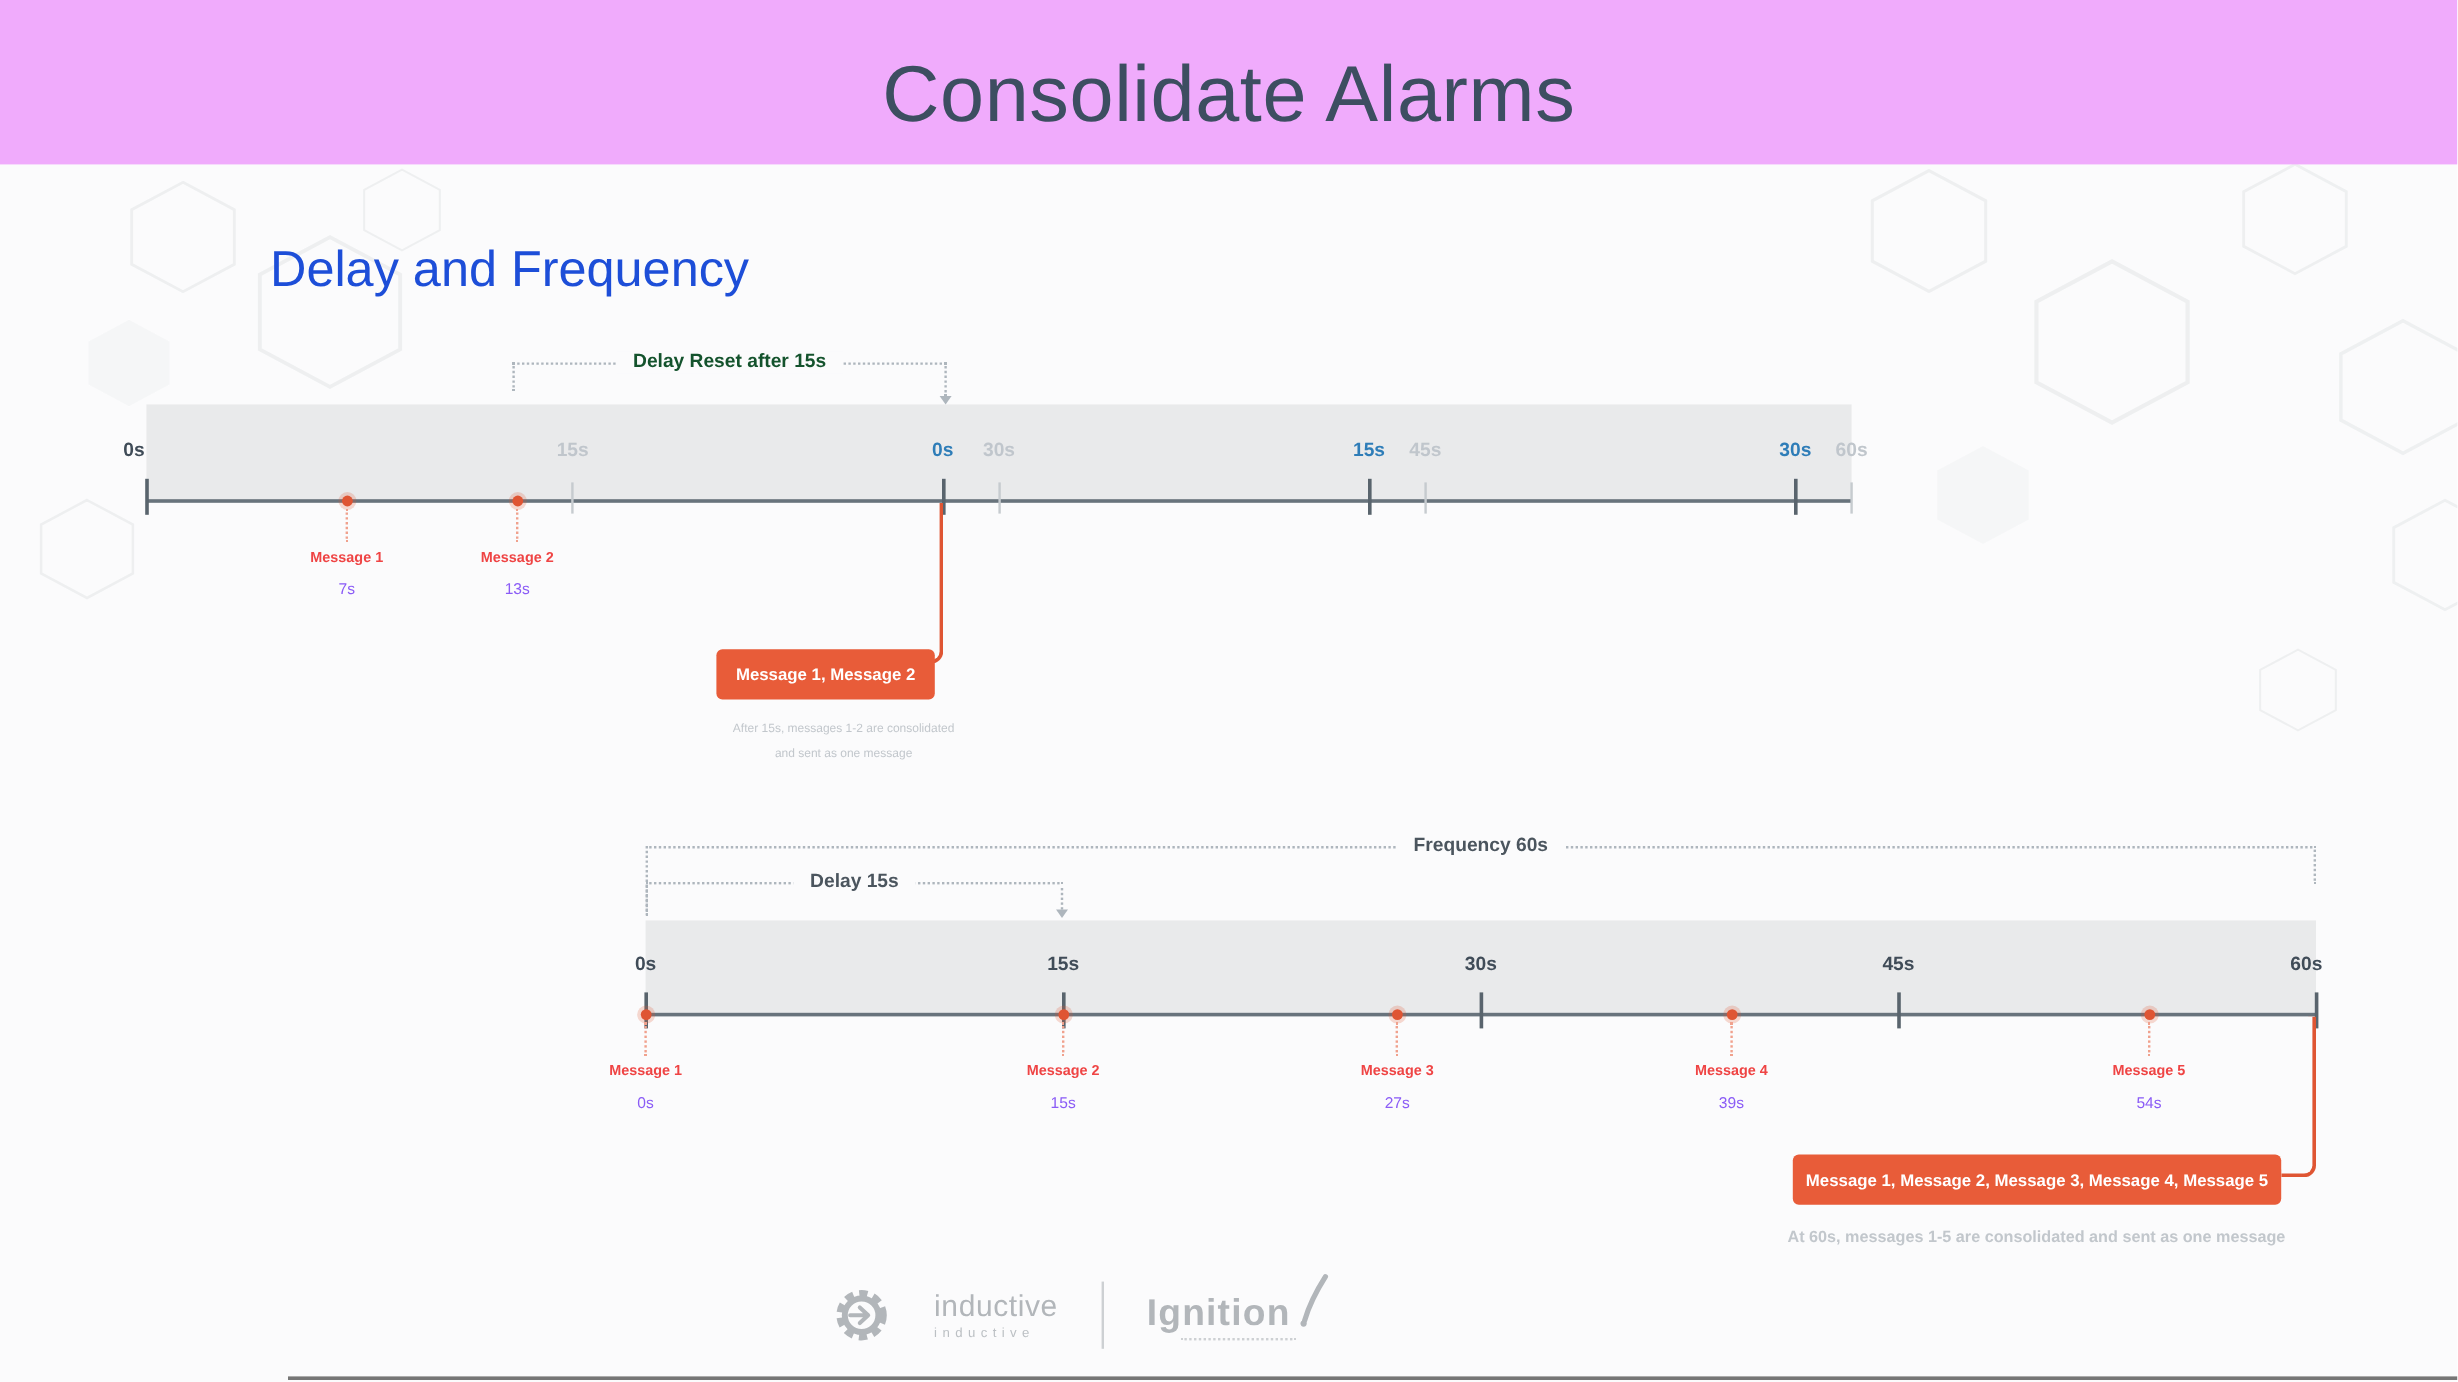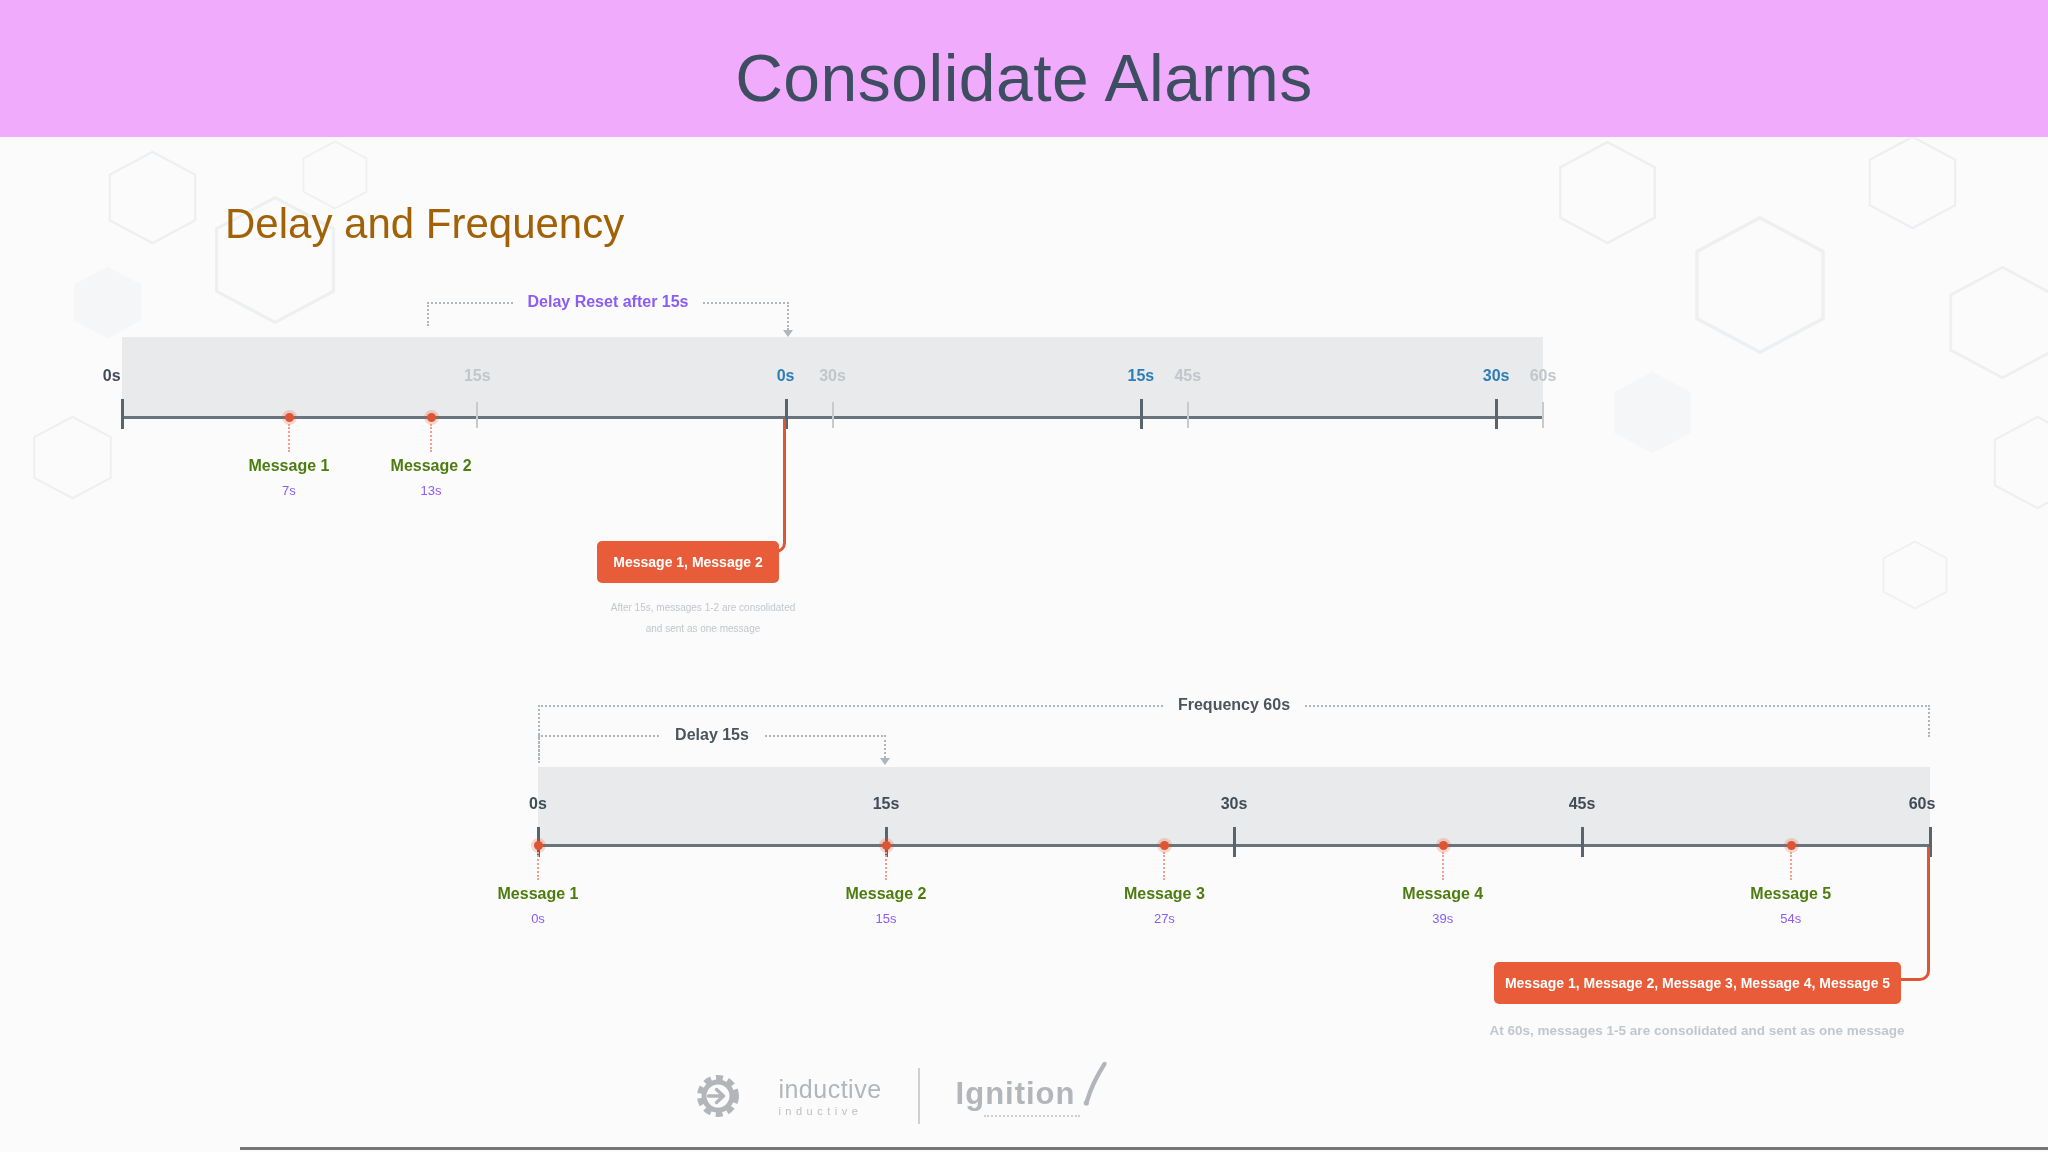--- a/index.html
+++ b/index.html
@@ -4,21 +4,21 @@
 <style>
   * { margin:0; padding:0; box-sizing:border-box; }
   html,body { background:#ffffff; }
   body { font-family:"Liberation Sans","DejaVu Sans",sans-serif; }
   #stage { position:relative; width:2048px; height:1152px; background:#fbfbfc; overflow:hidden; }
 
   
   .header { position:absolute; left:0; top:0; width:2048px; height:137px; background:#f0abfc; }
   .title { position:absolute; left:0; top:40px; width:100%; text-align:center;
            font-size:66px; color:#3d4e61; letter-spacing:0.5px; }
-  .subtitle { position:absolute; left:225px; top:200px; font-size:42px; color:#a16207; }
+  .subtitle { position:absolute; left:225px; top:200px; font-size:42px; color:#1d4ed8; }
 
   
   .hexes { position:absolute; inset:0; pointer-events:none; }
   .hex { position:absolute; opacity:0.85; }
   .hex polygon { fill:none; stroke:#eceeef; stroke-width:2.5; }
   .hex.filled polygon { fill:#f5f6f7; stroke:none; }
 
   
   .diagram { position:absolute; }
   .band { position:absolute; left:0; top:0; width:100%; background:#e9eaeb; }
@@ -35,35 +35,35 @@
   .s-muted .tlabel { color:#c0c6cc; }
   .s-blue .tlabel  { color:#2e7db8; }
   .edge-left  .tlabel { transform:translateX(-108%); }
   .edge-right .tlabel { transform:translateX(-80%); }
 
   .msg-g { position:absolute; width:0; }
   .dot { position:absolute; left:-4px; top:-4px; width:9px; height:9px; border-radius:50%;
          background:#df5533; box-shadow:0 0 0 3px rgba(223,85,51,0.22); }
   .drop { position:absolute; left:-1px; top:7px; height:28px; border-left:2px dotted #f0a18d; }
   .msg-label { position:absolute; top:40px; transform:translateX(-50%); white-space:nowrap;
-               font-weight:bold; font-size:16px; color:#4d7c0f; }
+               font-weight:bold; font-size:12px; color:#ef4444; }
   .msg-time  { position:absolute; top:66px; transform:translateX(-50%); white-space:nowrap;
                font-size:13px; color:#8b5cf6; }
 
   .bracket { position:absolute; border-top:2px dotted #aeb6bd; }
   .bracket .stub-l, .bracket .stub-r { position:absolute; top:-2px; border-left:2px dotted #aeb6bd; }
   .bracket .stub-l { left:0; }
   .bracket .stub-r { right:0; }
   .bracket .arrow { position:absolute; width:0; height:0;
                     border-left:5px solid transparent; border-right:5px solid transparent;
                     border-top:7px solid #aeb6bd; }
   .bracket-label { position:absolute; top:-11px; left:50%; transform:translateX(-50%);
                    background:#fbfbfc; padding:0 14px; white-space:nowrap;
                    font-weight:bold; font-size:16px; }
-  .bl-blue { color:#8b5cf6; }
+  .bl-blue { color:#14532d; }
   .bl-dark { color:#4b555e; }
 
   .connector { position:absolute; border-right:3px solid #df5533; border-bottom:3px solid #df5533;
                border-bottom-right-radius:10px; }
   .callout-box { position:absolute; background:#e85c39; border-radius:5px; color:#ffffff;
                  font-weight:bold; font-size:14px; display:flex; align-items:center;
                  justify-content:center; white-space:nowrap; }
   .caption { position:absolute; text-align:center; font-size:10px; color:#c2c7cc; line-height:21px; }
 
   

